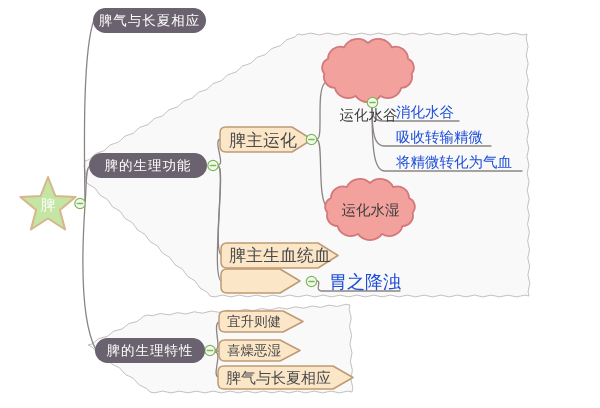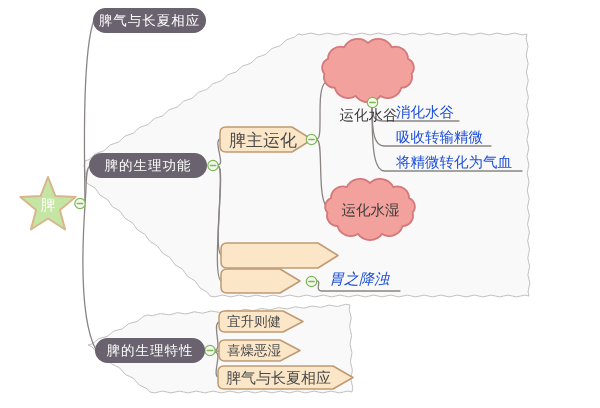--- a/index.html
+++ b/index.html
@@ -92,25 +92,26 @@
     </g>
   </svg>
 
   <div class="pill" style="left:93px;top:8px;width:113px;height:25px;">脾气与长夏相应</div>
   <div class="pill" style="left:89px;top:153px;width:118px;height:25px;">脾的生理功能</div>
   <div class="pill" style="left:95px;top:338px;width:110px;height:25px;">脾的生理特性</div>
 
   <div class="label star-label" style="left:30px;top:196px;width:36px;">脾</div>
 
   <div class="label topic-label" style="left:229px;top:127.5px;line-height:25px;">脾主运化</div>
+  <div class="label topic-label" style="left:229px;top:243px;line-height:25px;">脾主生血统血</div>
   <div class="label topic-label" style="left:227px;top:311px;font-size:13.5px;line-height:21px;">宜升则健</div>
   <div class="label topic-label" style="left:227px;top:340px;font-size:13.5px;line-height:21px;">喜燥恶湿</div>
   <div class="label topic-label" style="left:226px;top:366px;font-size:15px;line-height:23px;">脾气与长夏相应</div>
 
   <div class="label cloud-label" style="left:326px;top:62px;width:85px;margin-top:44px;">运化水谷</div>
   <div class="label cloud-label" style="left:328px;top:201px;width:85px;">运化水湿</div>
 
   <div class="label item-label" style="left:396px;top:103px;">消化水谷</div>
   <div class="label item-label" style="left:396px;top:128px;">吸收转输精微</div>
   <div class="label item-label" style="left:396px;top:153px;">将精微转化为气血</div>
-  <div class="label item-label" style="left:329px;top:270px;font-size:15px;font-style:italic;">胃之降浊</div>
+  <div class="label item-label" style="left:329px;top:270px;font-size:18px;">胃之降浊</div>
 
 </div>
 
 </body></html>

